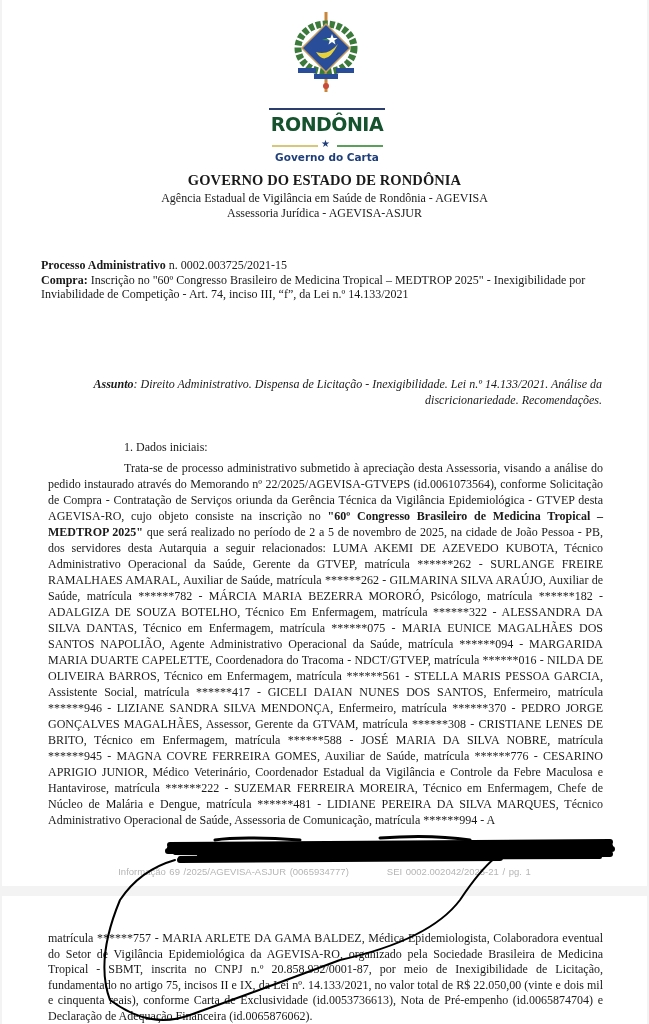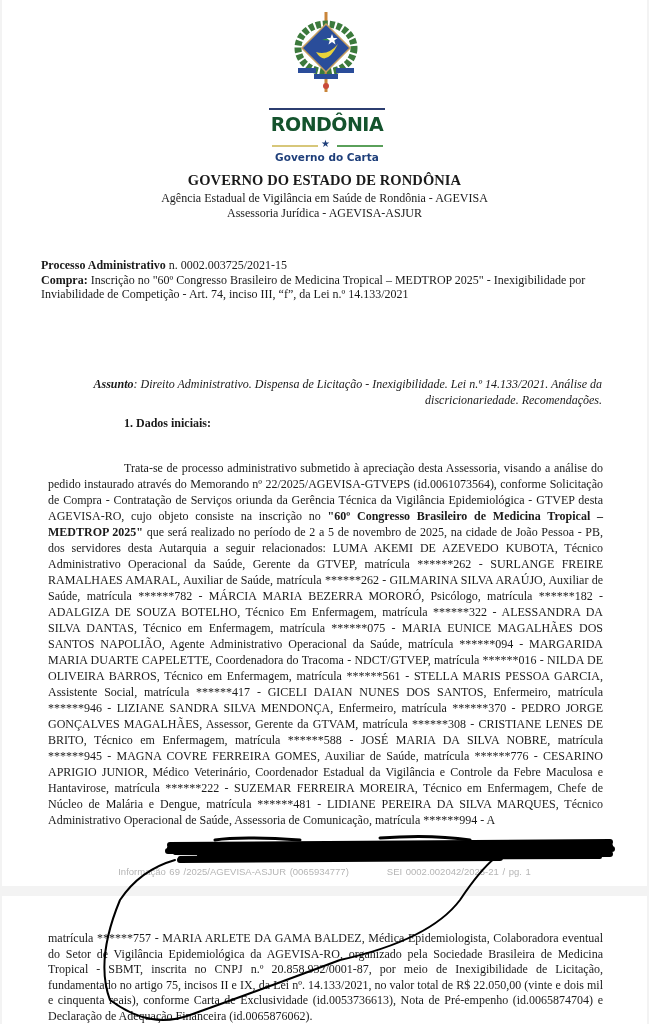--- a/index.html
+++ b/index.html
@@ -36,21 +36,21 @@
     .h1 { top: 172px; font-weight: bold; font-size: 14.5px; letter-spacing: 0.1px; }
     .h2 { top: 191px; font-size: 12px; }
     .h3 { top: 206px; font-size: 12px; }
     .info { position: absolute; left: 39px; top: 233px; font-size: 12px; }
     .meta { position: absolute; left: 39px; top: 258px; width: 570px; font-size: 12px; line-height: 14.5px; }
     .meta b { font-weight: bold; }
     .assunto {
       position: absolute; left: 50px; top: 376px; width: 550px; font-size: 12px; line-height: 16px;
       font-style: italic; text-align: right;
     }
-    .section-title { position: absolute; left: 122px; top: 416px; font-size: 12px; font-weight: bold; }
+    .section-title { position: absolute; left: 122px; top: 440px; font-size: 12px; font-weight: normal; }
     .para {
       position: absolute; left: 46px; top: 460px; width: 555px; font-size: 12px;
       line-height: 16px; text-align: justify;
     }
     .para .indent { display: inline-block; width: 76px; }
     .footer {
       position: absolute; left: 0; top: 866px; width: 645px; text-align: center;
       font-family: "Liberation Sans", "DejaVu Sans", sans-serif; font-size: 9.5px; color: #b5b5b5;
       word-spacing: 1px;
     }

